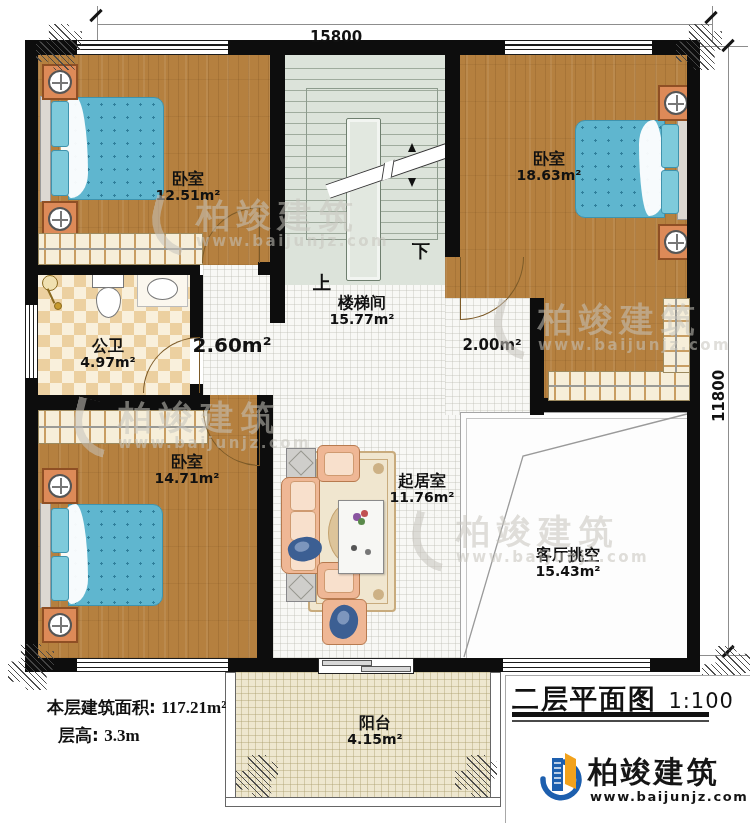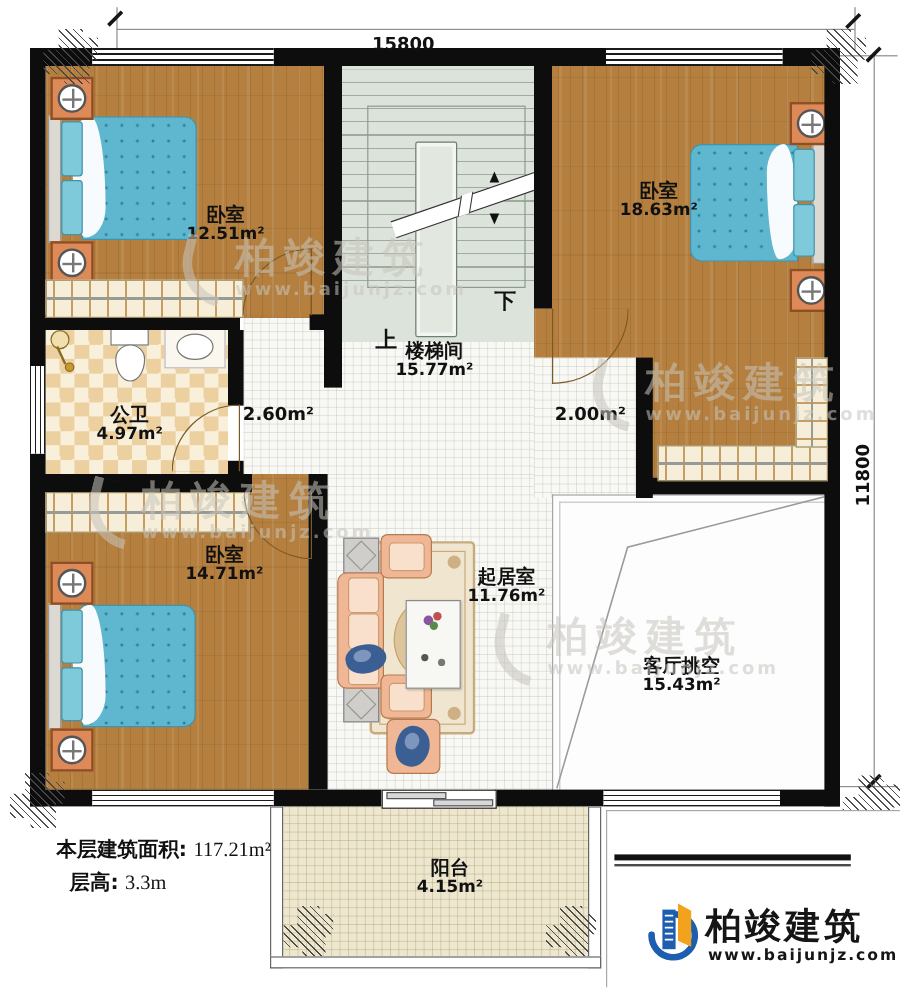--- a/index.html
+++ b/index.html
@@ -85,21 +85,21 @@
   .cloud{background:repeating-linear-gradient(45deg, rgba(70,70,70,.95) 0 1px, rgba(255,255,255,0) 1px 4.5px);
     clip-path:polygon(28% 0,72% 0,72% 16%,100% 16%,100% 56%,84% 56%,84% 100%,38% 100%,38% 82%,0 82%,0 38%,28% 38%);}
   
   .wm{display:flex;align-items:flex-start;gap:8px;color:rgba(198,195,188,.92);opacity:.6;pointer-events:none;white-space:nowrap;}
   .wm-icon{display:inline-block;width:30px;height:46px;border-left:8px solid;border-bottom:8px solid;border-color:inherit;border-radius:0 0 0 44px;transform:rotate(14deg);}
   .wm-brand{display:block;font-weight:bold;font-size:34px;letter-spacing:7px;line-height:1;}
   .wm-site{display:block;font-weight:bold;font-size:15px;letter-spacing:2.5px;line-height:1.3;}
   
   .info-line{font-size:17px;white-space:nowrap;}
   .info-line .lb{font-weight:bold;}
-  .info-line .vl{font-family:"Liberation Serif","DejaVu Serif",serif;font-weight:normal;}
+  .info-line .vl{font-family:"Liberation Serif","DejaVu Serif",serif;font-weight:bold;}
   .tblock{background:#fff;border:1px solid #a8a8a8;}
   .ttitle{font-weight:bold;font-size:27px;letter-spacing:2px;white-space:nowrap;}
   .tscale{font-size:21px;font-weight:normal;letter-spacing:1px;}
   .trule1{background:#111;}
   .trule2{background:#4a4a4a;}
   .lg-brand{font-weight:bold;font-size:30px;letter-spacing:3px;color:#151515;white-space:nowrap;}
   .lg-site{font-weight:bold;font-size:13px;letter-spacing:1.6px;color:#151515;white-space:nowrap;}
 </style>
 </head>
 <body>
@@ -263,26 +263,26 @@
       <div class="ar">12.51m²</div>
   </div>
   <div class="abs rlabel" style="left:549px;top:167px">
     <div class="nm">卧室</div>
       <div class="ar">18.63m²</div>
   </div>
   <div class="abs rlabel" style="left:108px;top:354px">
     <div class="nm">公卫</div>
       <div class="ar">4.97m²</div>
   </div>
-  <div class="abs rlabel" style="left:362px;top:300px">
+  <div class="abs rlabel" style="left:362px;top:311px">
     <div class="nm">楼梯间</div>
       <div class="ar">15.77m²</div>
   </div>
   <div class="abs rlabel" style="left:232px;top:345px">
-    <div class="ar" style="font-size:15px">2.60m²</div>
+    <div class="ar" style="font-size:20px">2.60m²</div>
   </div>
   <div class="abs rlabel" style="left:492px;top:345px">
     <div class="ar" style="font-size:15px">2.00m²</div>
   </div>
   <div class="abs rlabel" style="left:187px;top:470px">
     <div class="nm">卧室</div>
       <div class="ar">14.71m²</div>
   </div>
   <div class="abs rlabel" style="left:422px;top:489px">
     <div class="nm">起居室</div>
@@ -351,20 +351,23 @@
   <div class="abs info-line" style="left:47px;top:696px">
     <span class="lb">本层建筑面积:</span>
     <span class="vl">117.21m²</span>
   </div>
   <div class="abs info-line" style="left:58px;top:724px">
     <span class="lb">层高:</span>
     <span class="vl">3.3m</span>
   </div>
 
   <div class="abs tblock" style="left:505px;top:675px;width:244px;height:148px"></div>
+  <div class="abs ttitle" style="left:512px;top:681px">
+    <span>二层平面图</span> <span class="tscale">1:100</span>
+  </div>
   <div class="abs trule1" style="left:512px;top:712px;width:197px;height:5px"></div>
   <div class="abs trule2" style="left:512px;top:720px;width:197px;height:2px"></div>
   <svg class="abs" style="left:534px;top:749px" width="48" height="58" viewBox="0 0 48 58">
     <path d="M9 30 A18 18 0 1 0 30 13" fill="none" stroke="#1d5fae" stroke-width="5.5" stroke-linecap="round"></path>
     <rect x="18" y="9" width="11" height="33" fill="#1d5fae"></rect>
     <polygon points="31,4 42,10 42,40 31,35" fill="#f2a21c"></polygon>
     <g stroke="#fff" stroke-width="1.4">
       <line x1="20" y1="14" x2="27" y2="14"></line>
         <line x1="20" y1="19" x2="27" y2="19"></line>
       <line x1="20" y1="24" x2="27" y2="24"></line>

